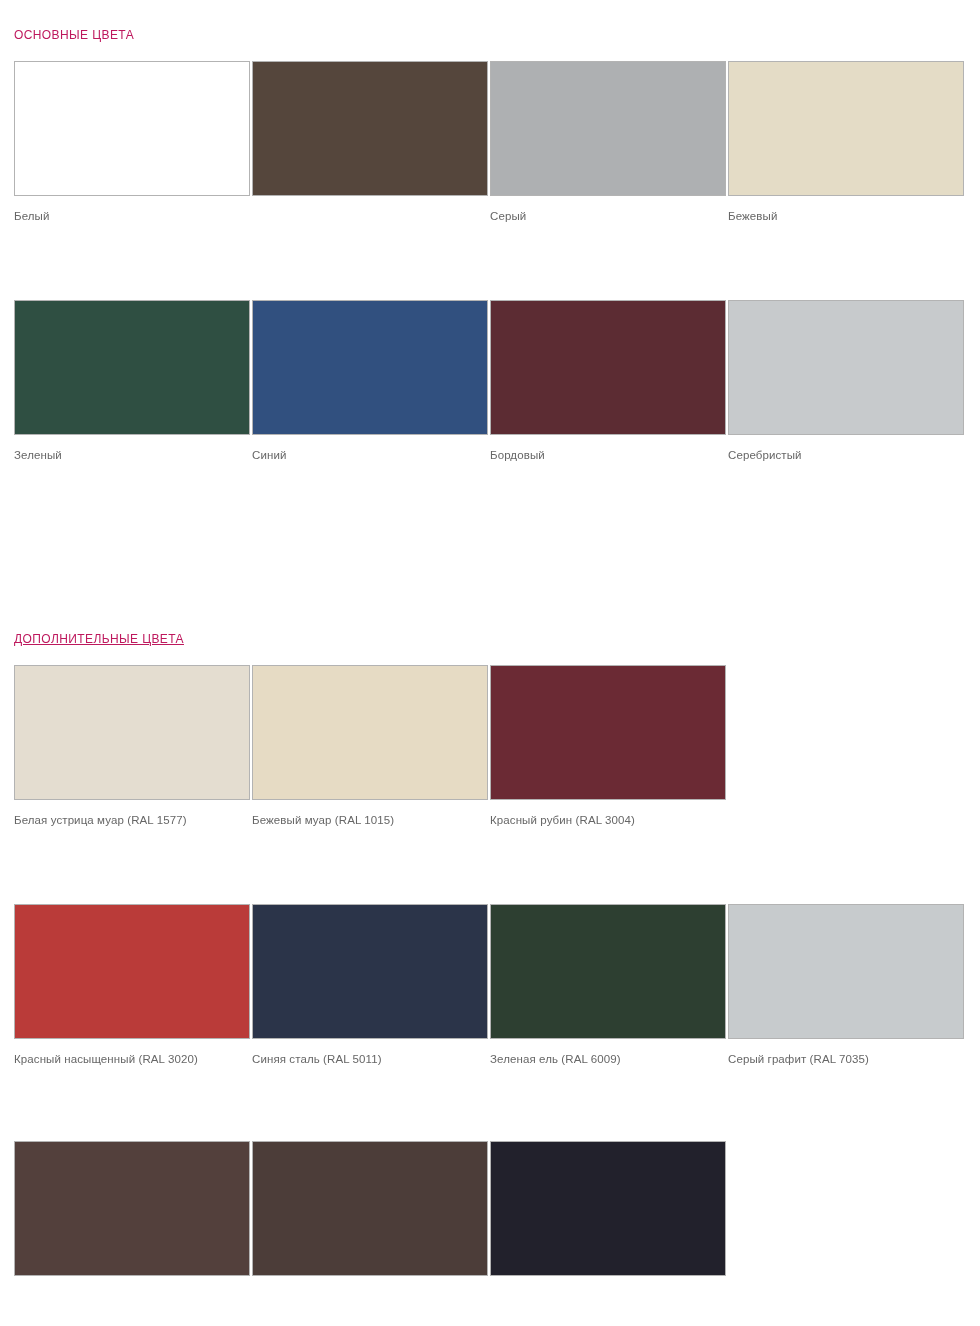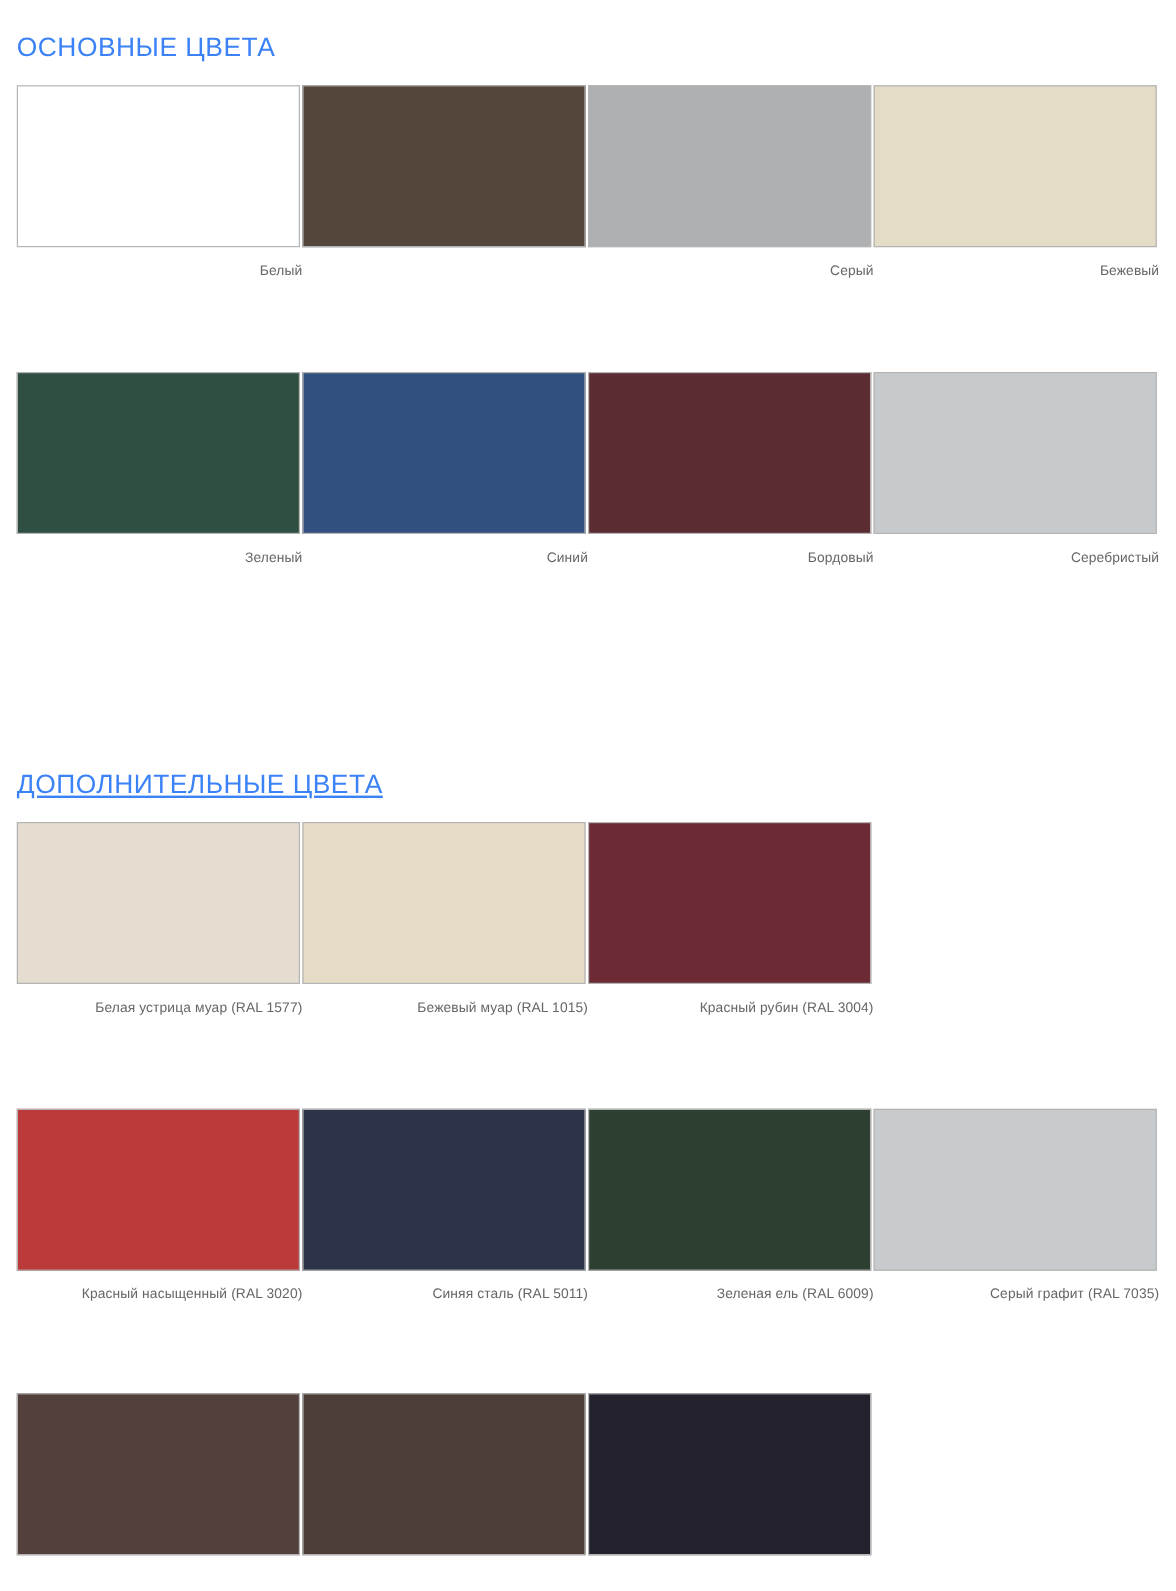--- a/index.html
+++ b/index.html
@@ -16,24 +16,24 @@
     overflow: hidden;
   }
   .page {
     width: 980px;
     padding: 0 14px;
   }
   .section {
     width: 100%;
   }
   .section-title {
-    font-size: 22px;
+    font-size: 12px;
     font-weight: 400;
     letter-spacing: 0.4px;
-    color: #3b82f6;
+    color: #be185d;
     margin: 0;
     padding: 0;
     line-height: 1;
   }
   .section-1 .section-title { padding-top: 29px; }
   .section-2 .section-title { padding-top: 20px; text-decoration: underline; }
   .grid {
     display: flex;
     flex-wrap: wrap;
   }
@@ -47,21 +47,21 @@
   }
   .swatch-box {
     width: 236px;
     height: 135px;
     border: 1px solid #b3b3b3;
   }
   .swatch-label {
     font-size: 11.5px;
     line-height: 1.3;
     color: #666666;
-    text-align: right;
+    text-align: left;
     width: 238px;
     padding-top: 13px;
     letter-spacing: 0.1px;
   }
   .row-gap { height: 76px; width: 100%; }
   .row-gap-last { height: 74px; width: 100%; }
   .section-gap { height: 74px; width: 100%; }
   .grid-top { margin-top: 20px; }
 </style>
 </head>

